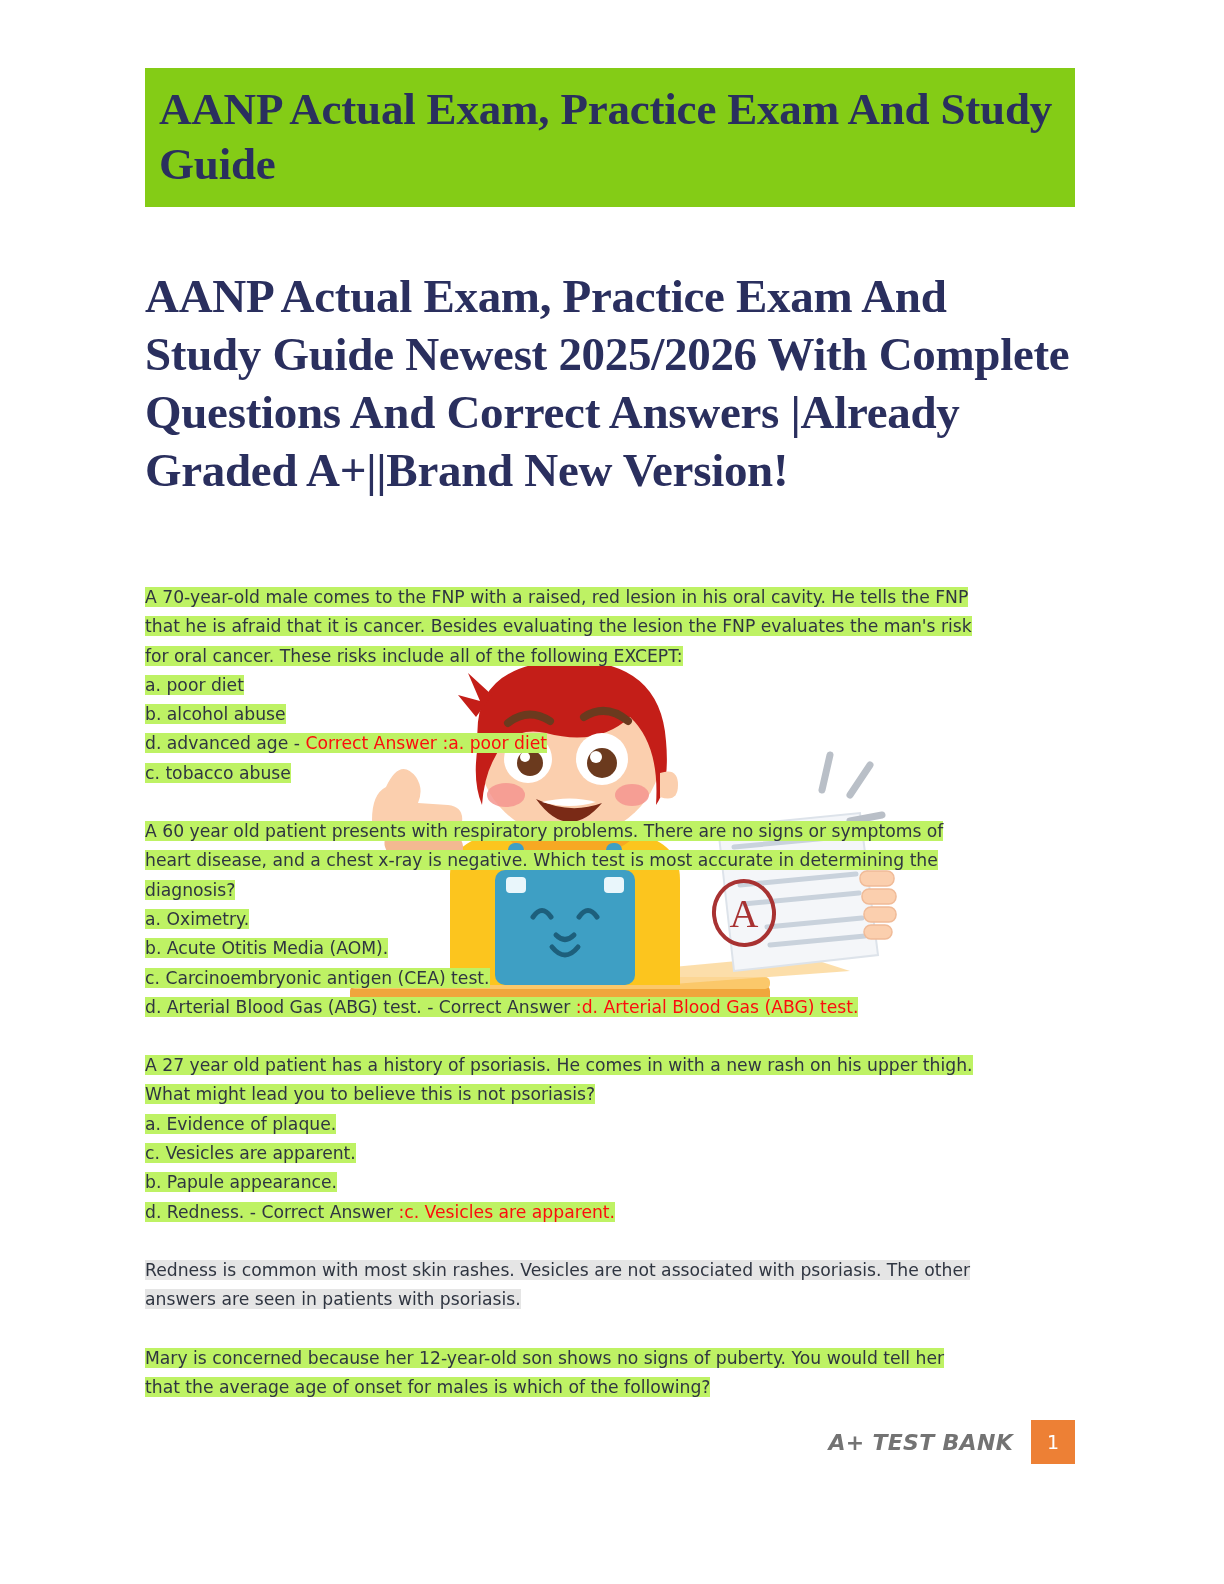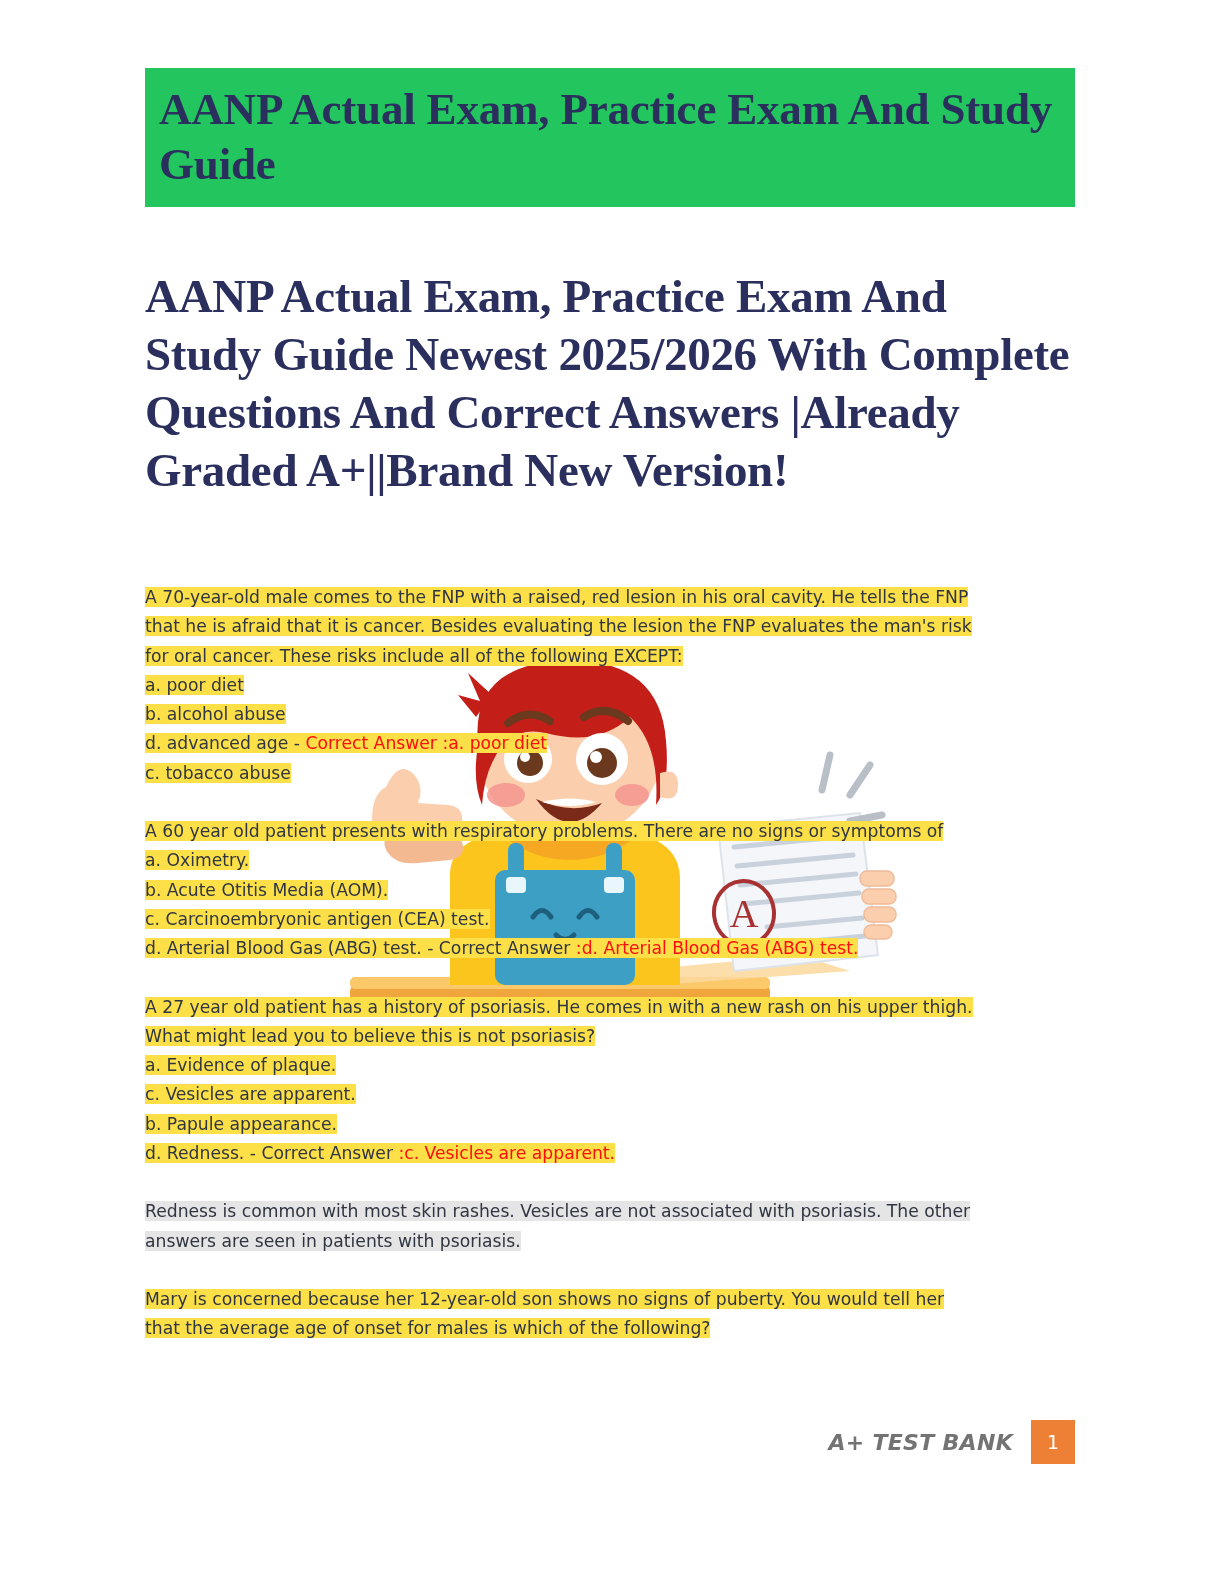--- a/index.html
+++ b/index.html
@@ -23,21 +23,21 @@
     background: #ffffff;
   }
 
   
   .title-band {
     position: absolute;
     left: 145px;
     top: 68px;
     width: 930px;
     height: 139px;
-    background: #22c55e;
+    background: #84cc16;
     padding: 14px 0 16px 14px;
   }
   .title-band-text {
     font-family: "Liberation Serif", serif;
     font-weight: 700;
     font-size: 45px;
     line-height: 55px;
     color: #2a2f5e;
     letter-spacing: -0.2px;
     white-space: pre-wrap;
@@ -78,21 +78,21 @@
     z-index: 2;
     font-family: "DejaVu Sans", sans-serif;
     font-size: 17.2px;
     line-height: 29.3px;
     color: #2f3541;
   }
   .qblock { margin: 0 0 29px 0; }
   .qblock:last-child { margin-bottom: 0; }
   .line { display: block; white-space: pre-wrap; }
   .line > span.seg {
-    background: #fde047;
+    background: #bef264;
     box-decoration-break: clone;
     -webkit-box-decoration-break: clone;
   }
   .ans { color: #fc0d0d; }
   .hl-yellow > span.seg {
     background: #e5e5e5;
   }
 
   
   .footer {
@@ -230,20 +230,22 @@
       <span class="line"><span class="seg">that he is afraid that it is cancer. Besides evaluating the lesion the FNP evaluates the man's risk</span></span>
       <span class="line"><span class="seg">for oral cancer. These risks include all of the following EXCEPT:</span></span>
       <span class="line"><span class="seg">a. poor diet</span></span>
       <span class="line"><span class="seg">b. alcohol abuse</span></span>
       <span class="line"><span class="seg">d. advanced age - </span><span class="seg ans">Correct Answer :a. poor diet</span></span>
       <span class="line"><span class="seg">c. tobacco abuse</span></span>
     </div>
 
     <div class="qblock">
       <span class="line"><span class="seg">A 60 year old patient presents with respiratory problems. There are no signs or symptoms of</span></span>
+      <span class="line"><span class="seg">heart disease, and a chest x-ray is negative. Which test is most accurate in determining the</span></span>
+      <span class="line"><span class="seg">diagnosis?</span></span>
       <span class="line"><span class="seg">a. Oximetry.</span></span>
       <span class="line"><span class="seg">b. Acute Otitis Media (AOM).</span></span>
       <span class="line"><span class="seg">c. Carcinoembryonic antigen (CEA) test.</span></span>
       <span class="line"><span class="seg">d. Arterial Blood Gas (ABG) test. - Correct Answer </span><span class="seg ans">:d. Arterial Blood Gas (ABG) test.</span></span>
     </div>
 
     <div class="qblock">
       <span class="line"><span class="seg">A 27 year old patient has a history of psoriasis. He comes in with a new rash on his upper thigh.</span></span>
       <span class="line"><span class="seg">What might lead you to believe this is not psoriasis?</span></span>
       <span class="line"><span class="seg">a. Evidence of plaque.</span></span>

